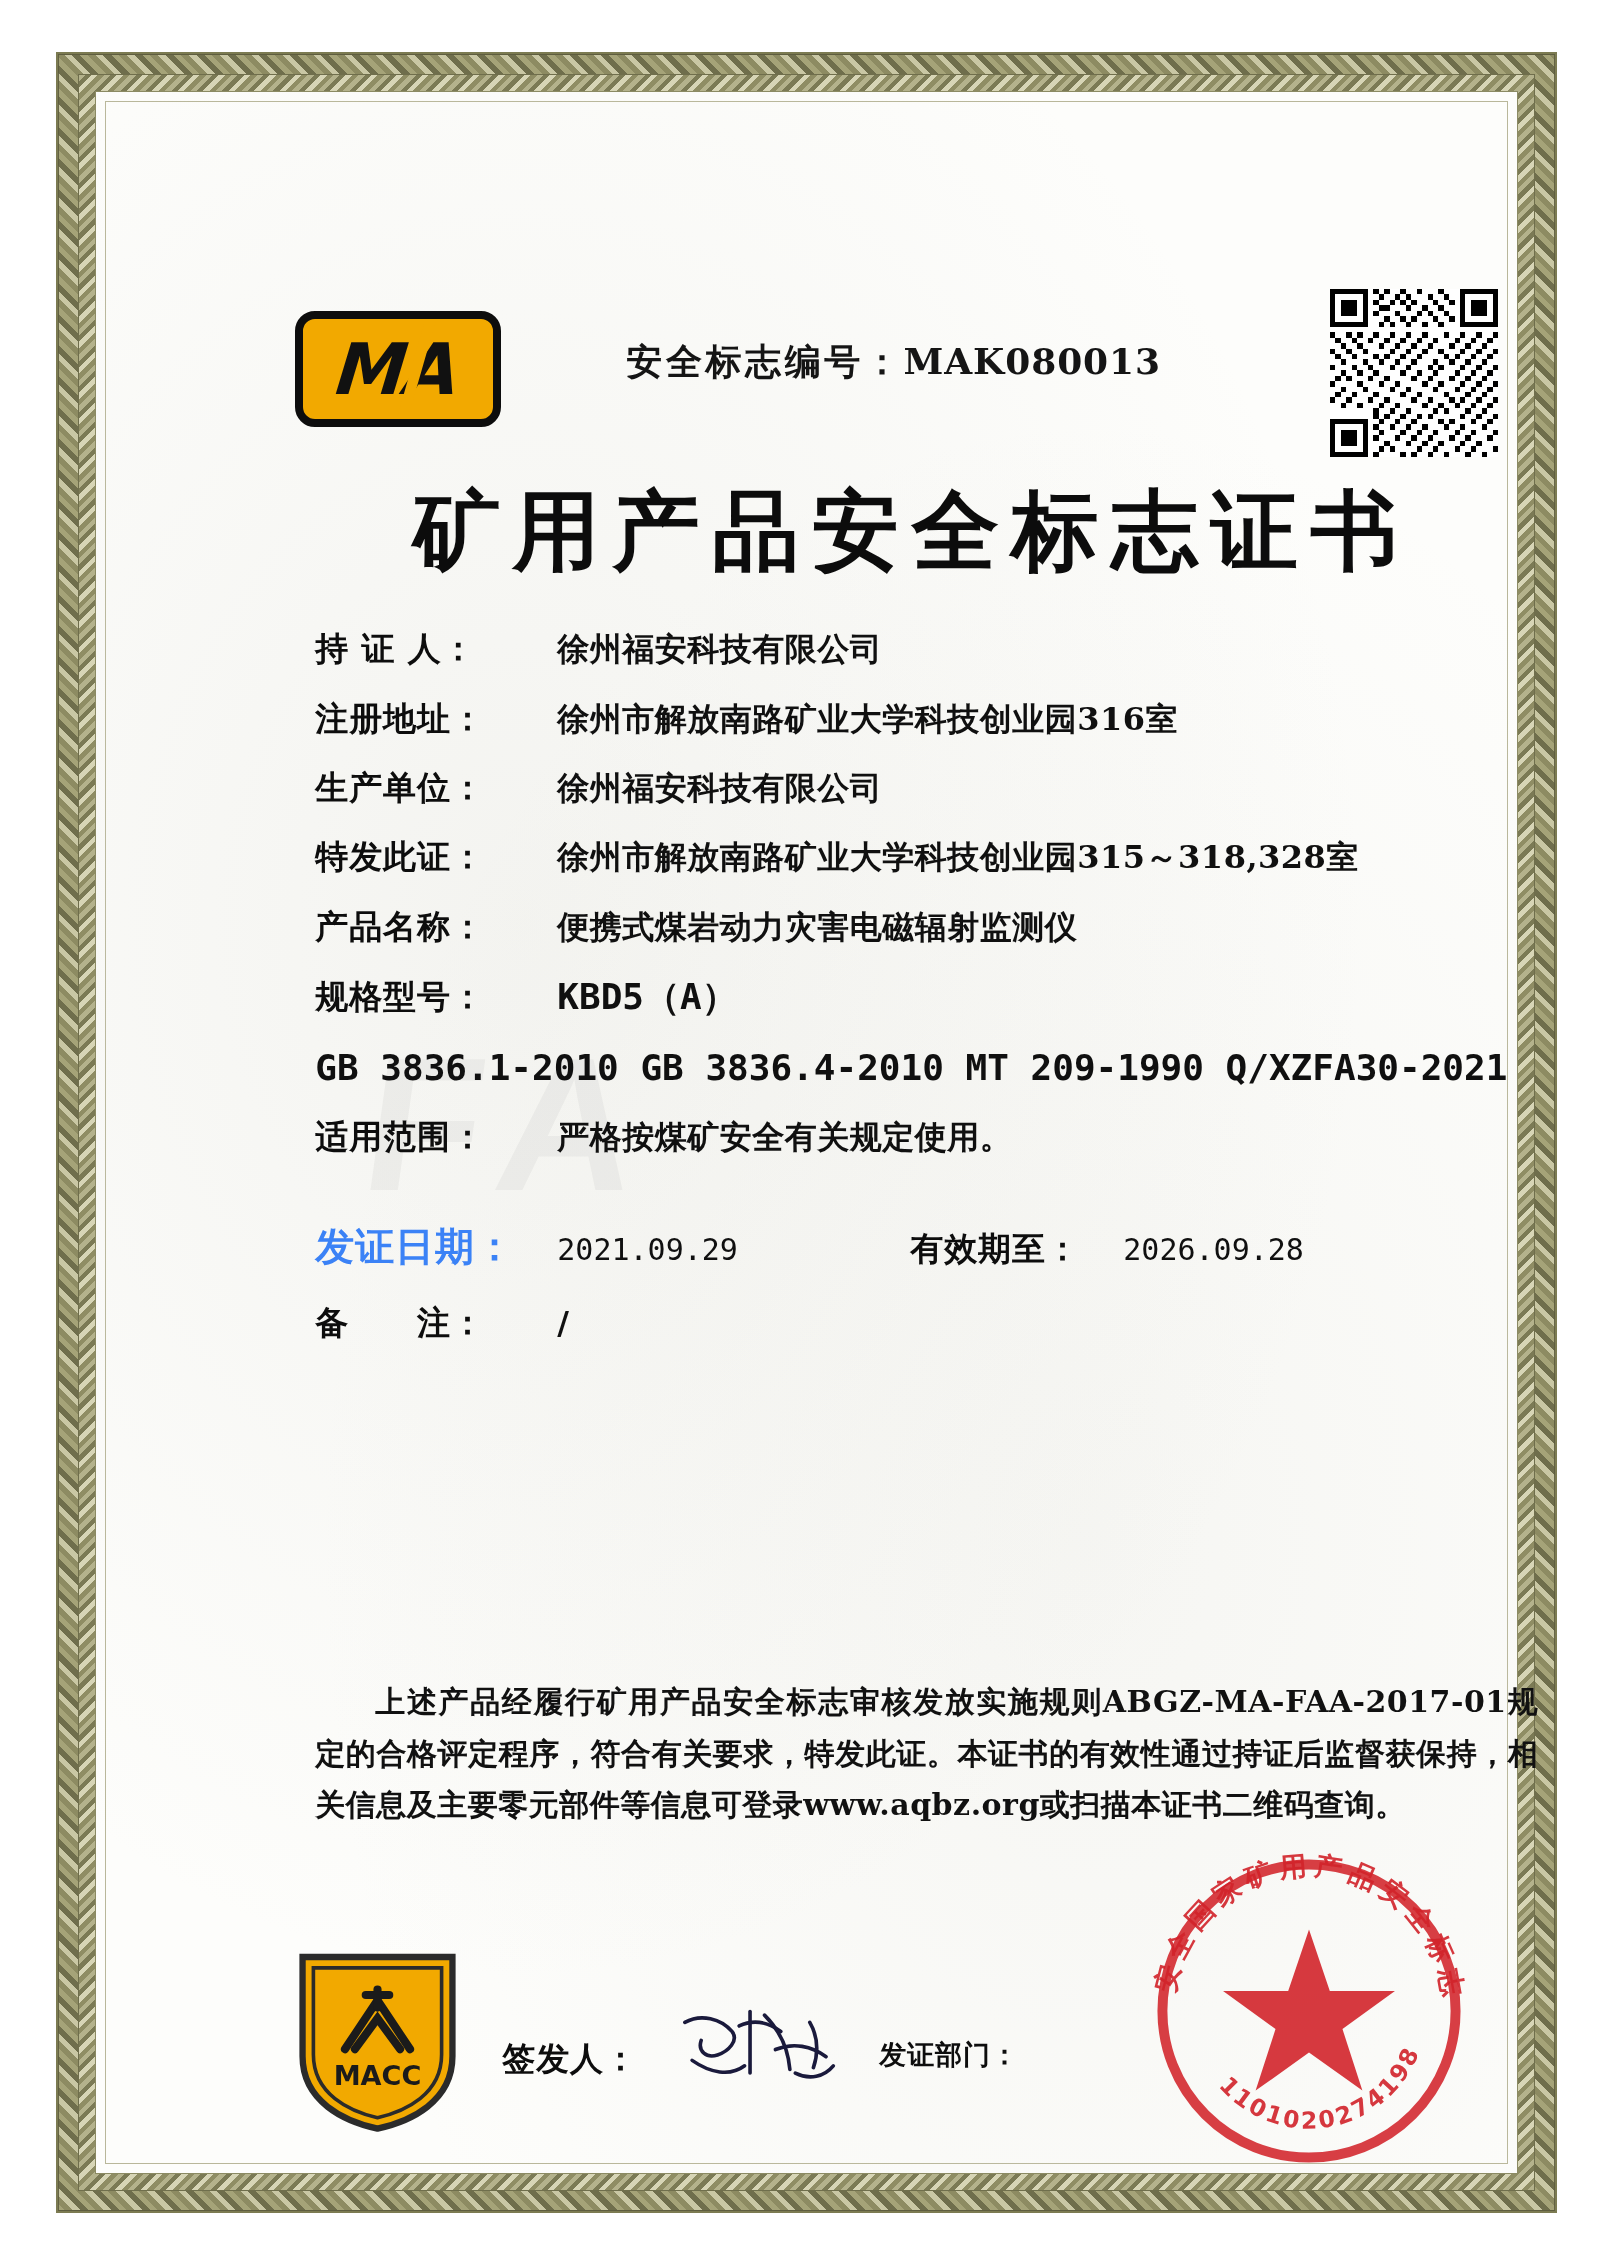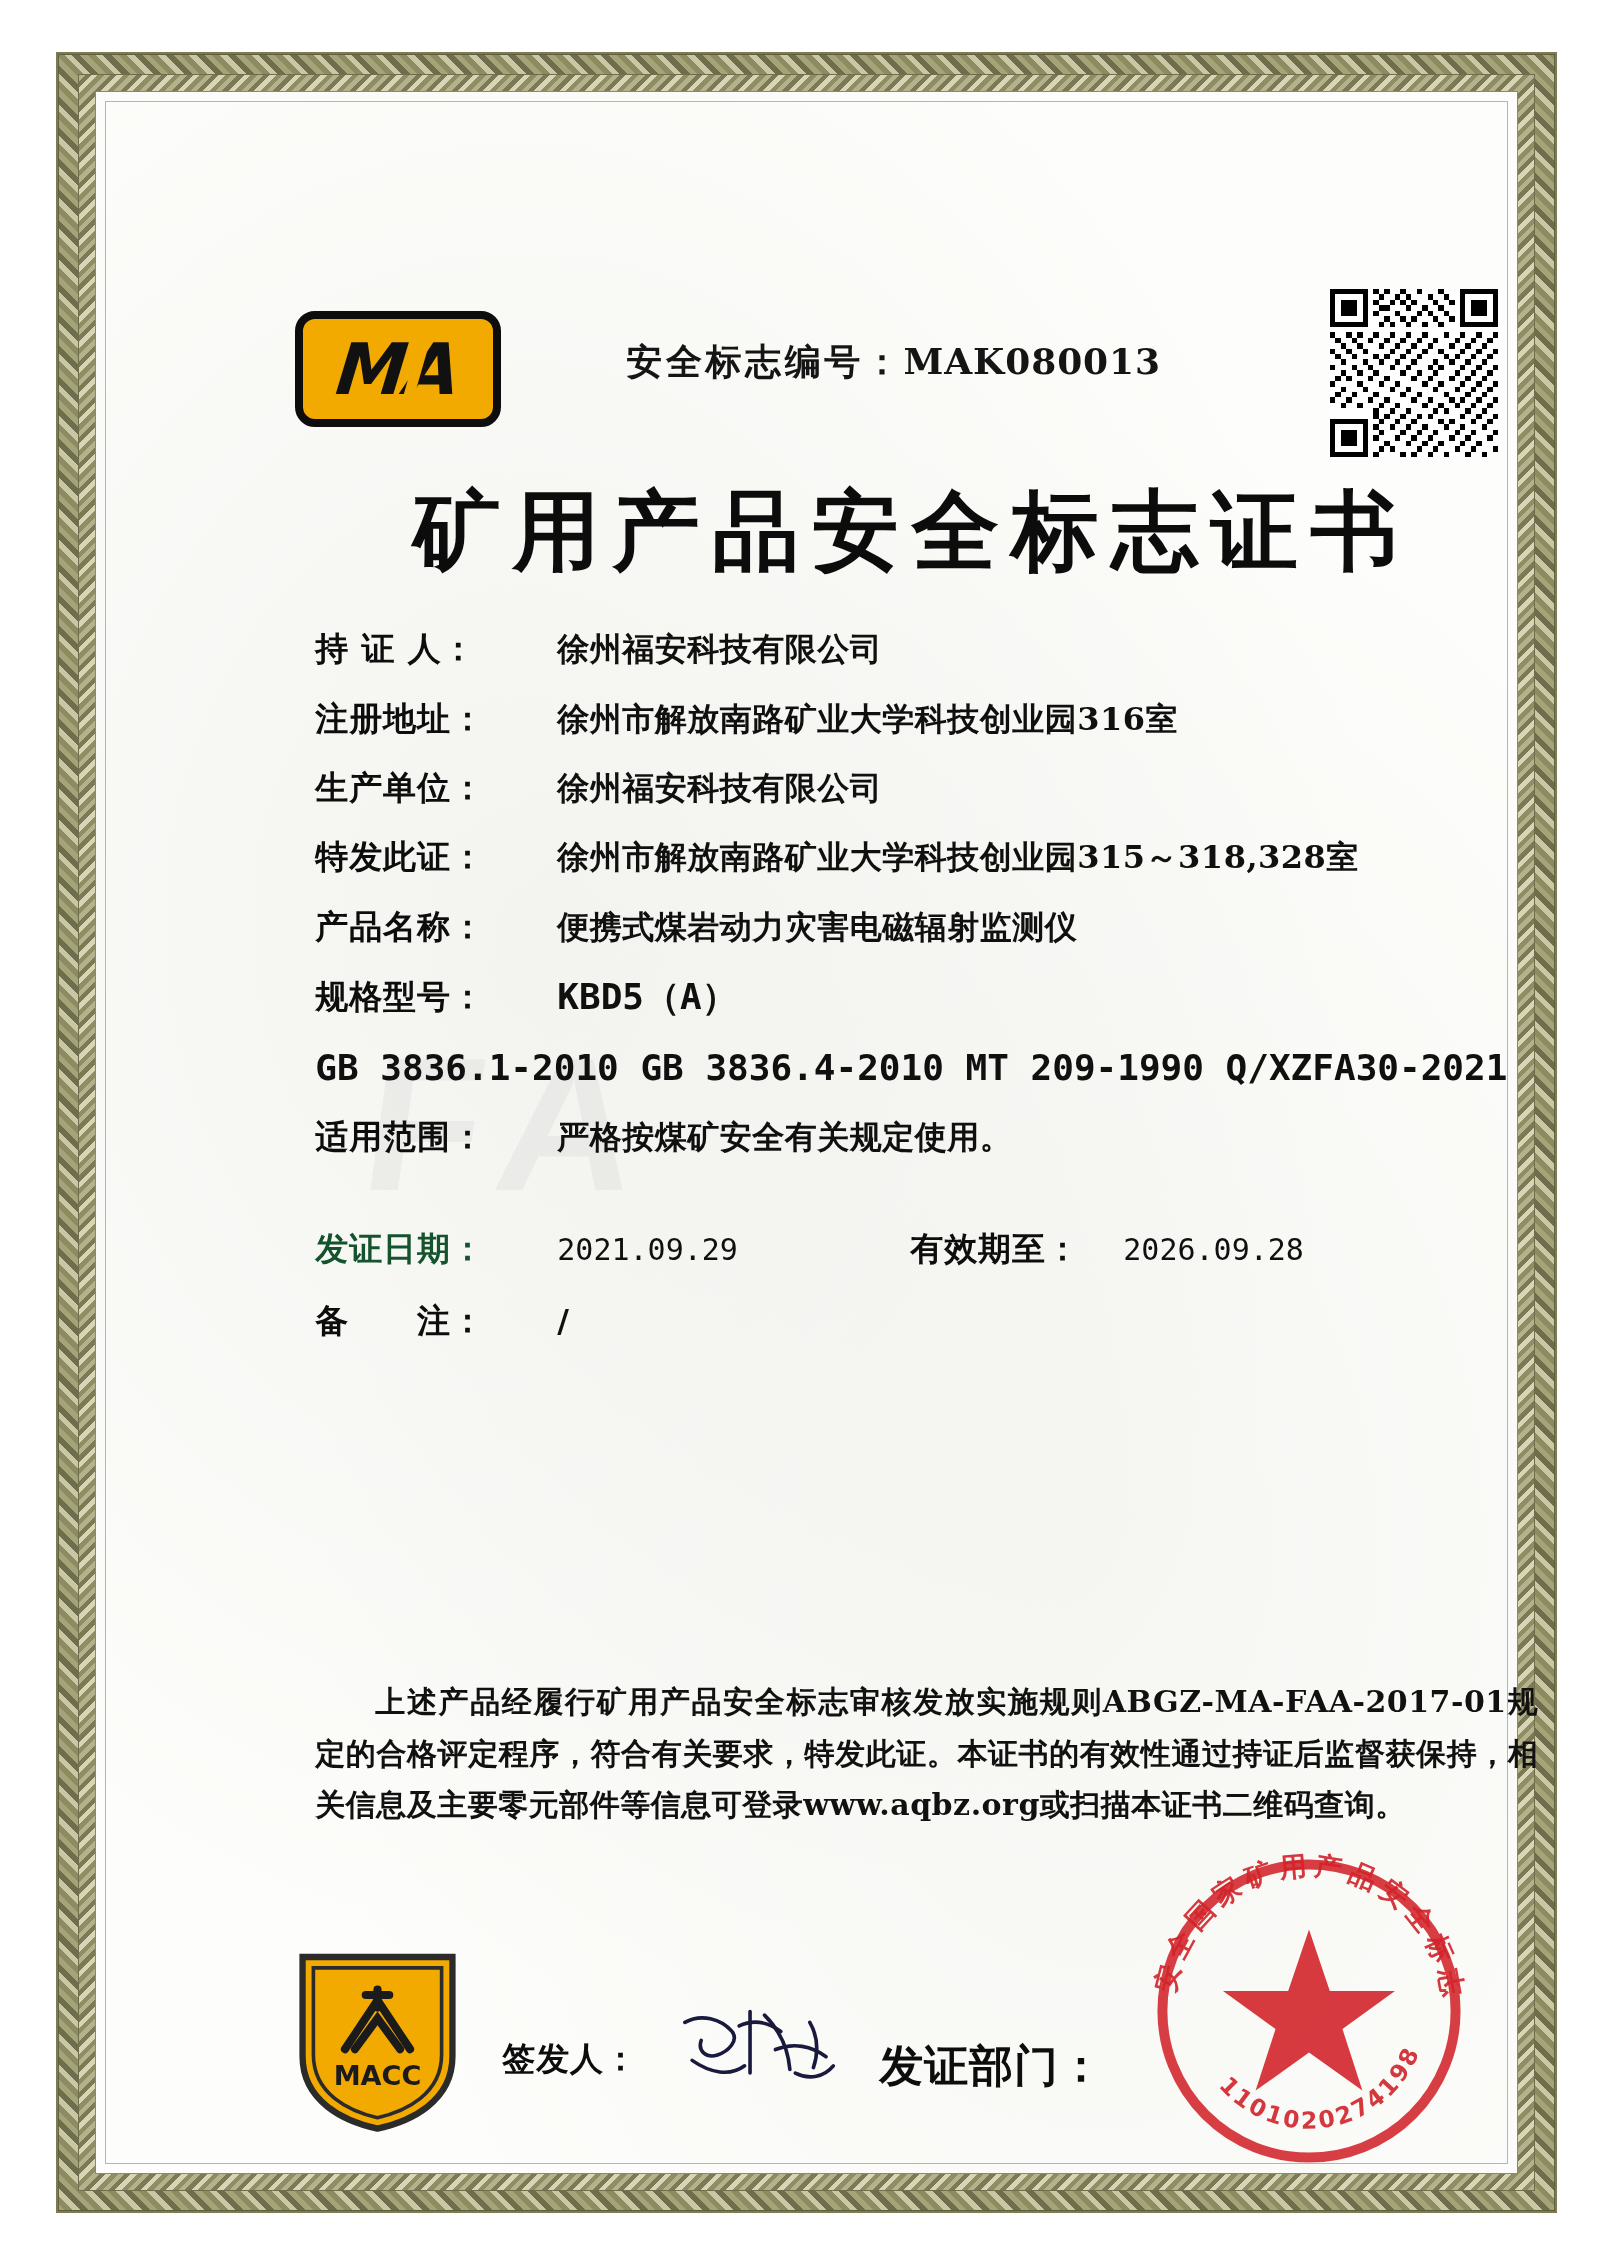--- a/index.html
+++ b/index.html
@@ -226,23 +226,23 @@
   .row-dates {
     display: flex;
     align-items: baseline;
     margin-top: 31px;
     margin-bottom: 27px;
   }
   .row-dates .lbl {
     width: 242px;
     font-family: "DejaVu Serif", serif;
     font-weight: bold;
-    font-size: 33px;
+    font-size: 39px;
     letter-spacing: 0.9px;
-    color: #14532d;
+    color: #3b82f6;
   }
   .row-dates .dval {
     font-family: "DejaVu Sans Mono", monospace;
     font-weight: normal;
     font-size: 30px;
     color: #101010;
     width: 353px;
   }
   .row-dates .lbl2 {
     font-family: "DejaVu Serif", serif;
@@ -303,21 +303,21 @@
     top: 65px;
     width: 172px;
     height: 100px;
   }
   .issuer {
     position: absolute;
     left: 665px;
     top: 107px;
     font-family: "DejaVu Serif", serif;
     font-weight: bold;
-    font-size: 44px;
+    font-size: 27px;
     color: #0d0d0d;
     letter-spacing: 0.9px;
     text-align: center;
   }
 
   
   .seal {
     position: absolute;
     left: 905px;
     top: -109px;

